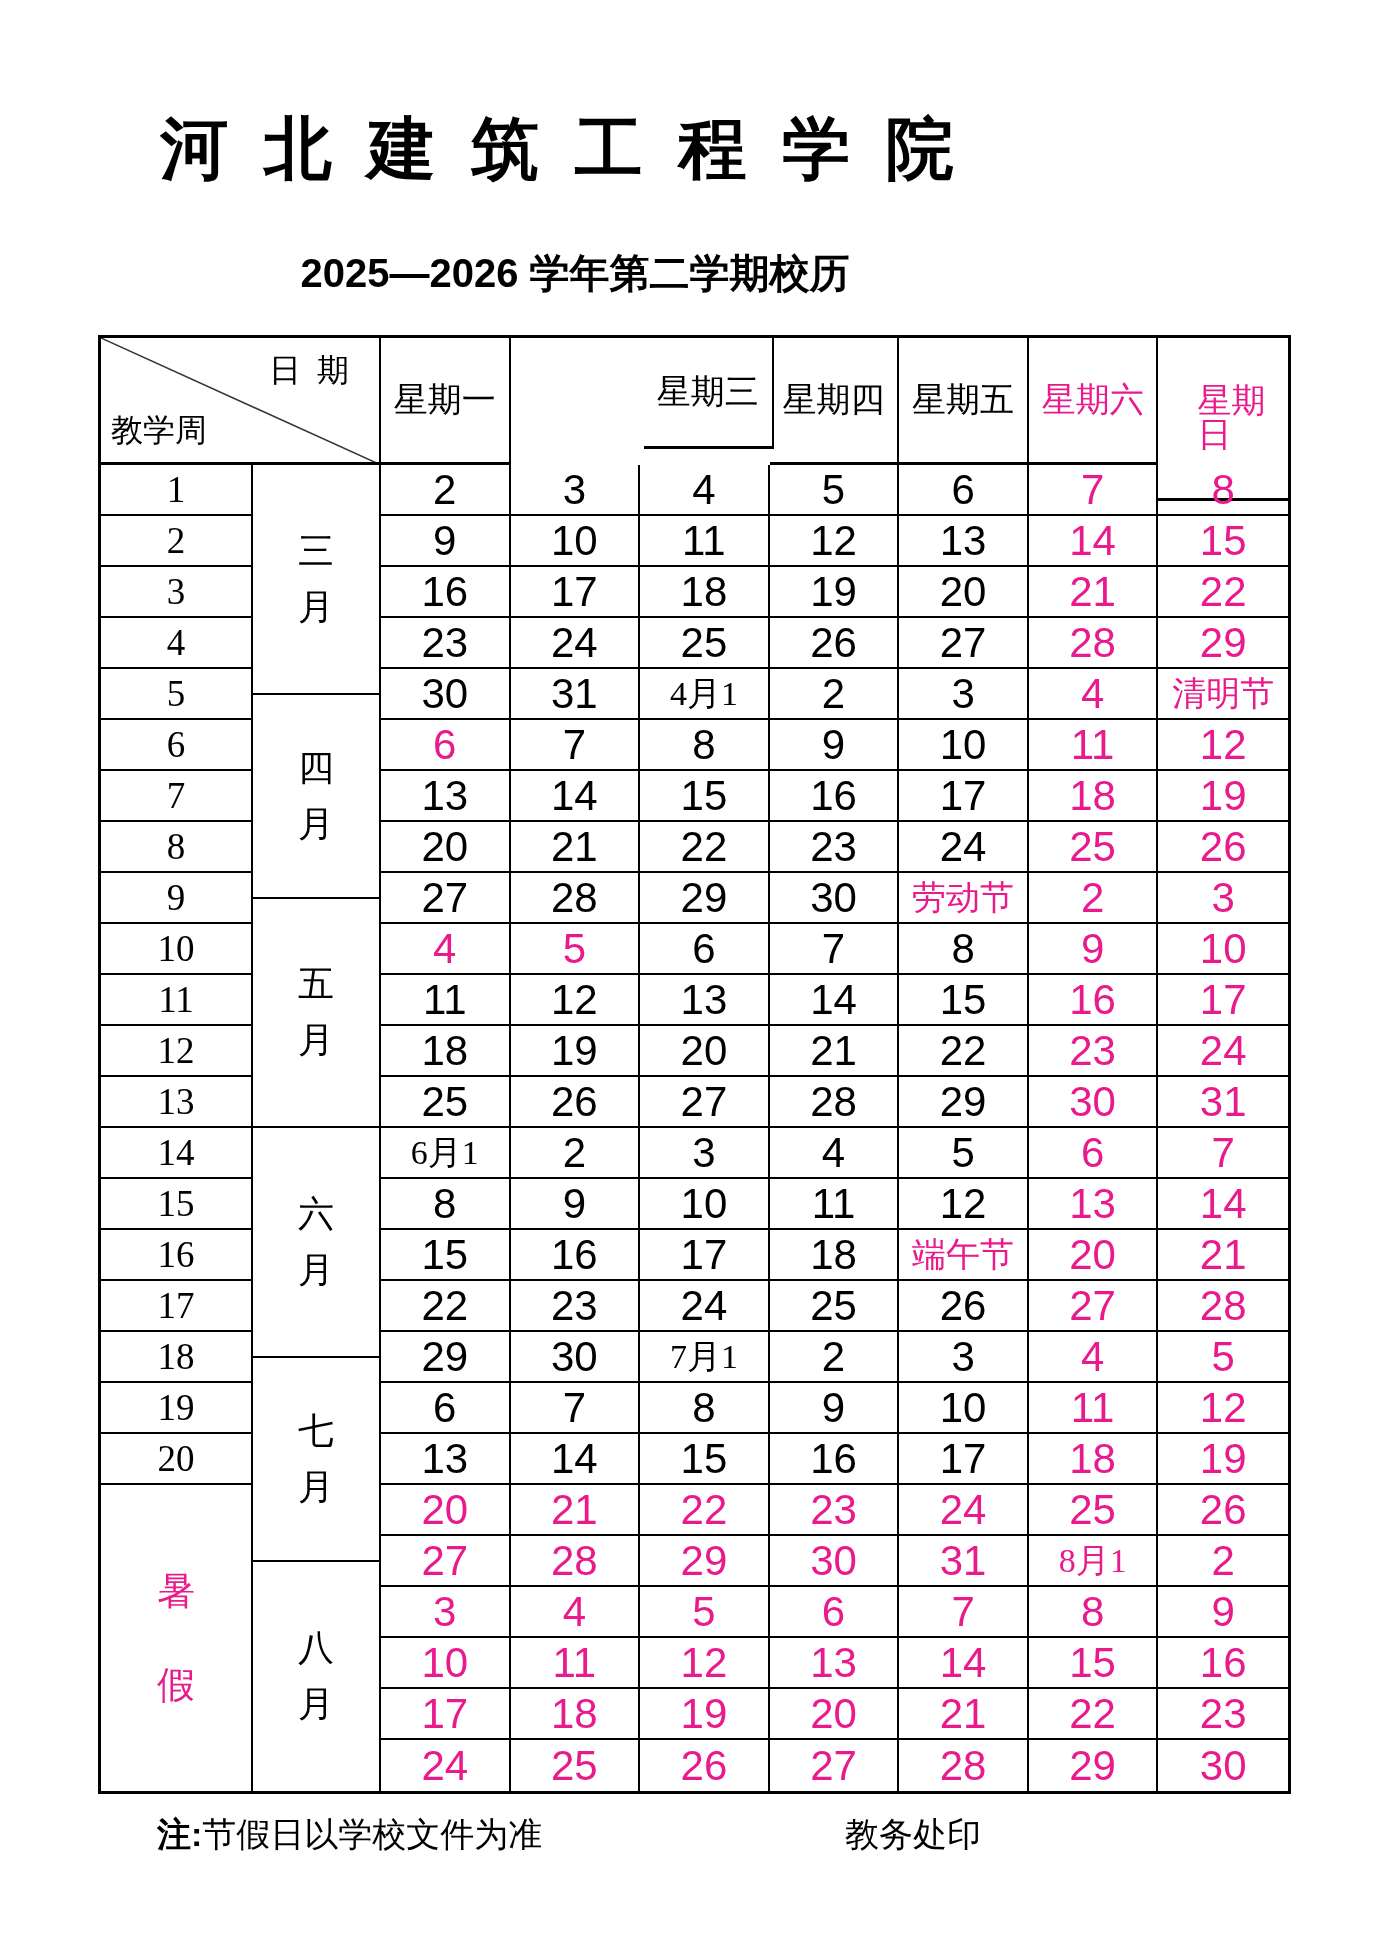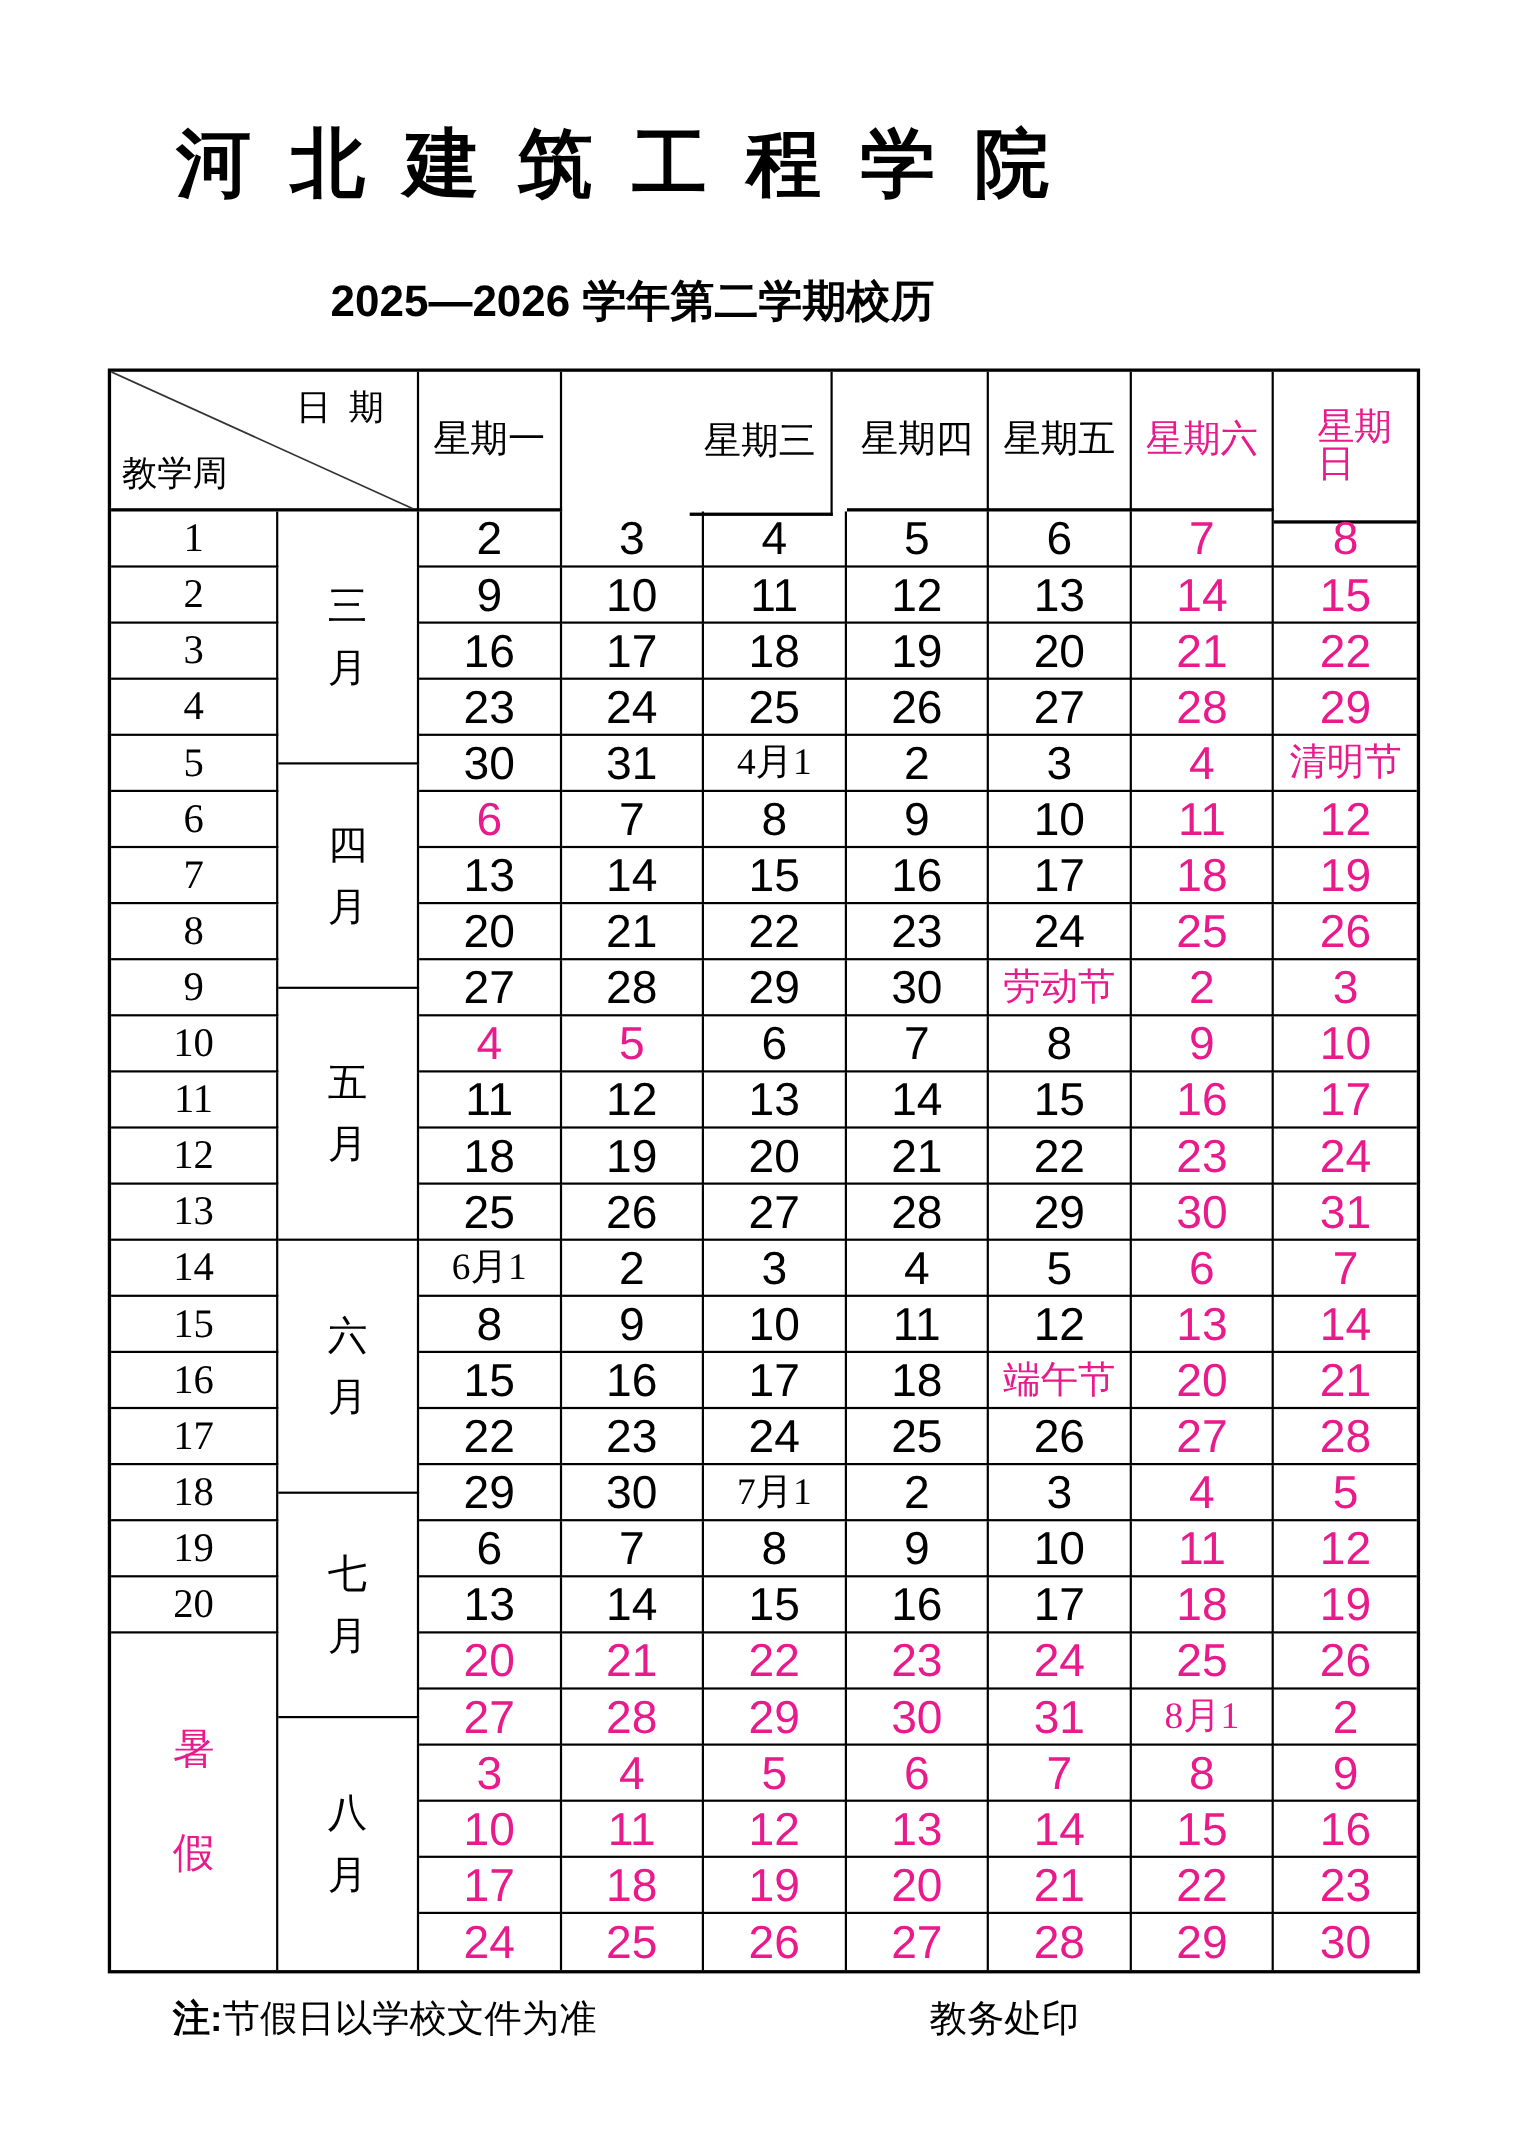--- a/index.html
+++ b/index.html
@@ -53,25 +53,25 @@
 
 <div class="abs" id="cal">
   <div class="cell hdr bb2 br" style="left: 280px; top: 0px; width: 129.571px; height: 127px;">星期一</div>
 <div class="cell br bb2" id="corner">
     <svg width="280" height="127">
       <line x1="0" y1="0" x2="280" y2="127" stroke="#333" stroke-width="1.5"></line>
     </svg>
     <span id="corner-date">日 期</span>
     <span id="corner-week">教学周</span>
   </div>
-    <div class="cell hdr bb2 br" style="left: 526px; top: 0px; width: 129.571px; height: 131px;">星期三</div>
+    <div class="cell hdr bb2 br" style="left: 543px; top: 0px; width: 129.571px; height: 111px;">星期三</div>
     <div class="cell hdr bb2 br" style="left: 668.714px; top: 0px; width: 129.571px; height: 127px;">星期四</div>
     <div class="cell hdr bb2 br" style="left: 798.286px; top: 0px; width: 129.571px; height: 127px;">星期五</div>
     <div class="cell hdr bb2 br pink" style="left: 927.857px; top: 0px; width: 129.571px; height: 127px;">星期六</div>
-    <div class="cell hdr bb2 pink" style="left: 1057.43px; top: 0px; width: 129.571px; height: 138px; padding-left: 39px;">星期日</div>
+    <div class="cell hdr bb2 pink" style="left: 1057.43px; top: 0px; width: 129.571px; height: 163px; padding-left: 39px;">星期日</div>
     <div class="cell wk br bb" style="left: 0px; top: 127px; width: 152px; height: 51px;">1</div>
     <div class="cell br bb num" style="left: 280px; top: 127px; width: 129.571px; height: 51px;">2</div>
     <div class="cell br bb num" style="left: 409.571px; top: 127px; width: 129.571px; height: 51px;">3</div>
     <div class="cell br bb num" style="left: 539.143px; top: 127px; width: 129.571px; height: 51px;">4</div>
     <div class="cell br bb num" style="left: 668.714px; top: 127px; width: 129.571px; height: 51px;">5</div>
     <div class="cell br bb num" style="left: 798.286px; top: 127px; width: 129.571px; height: 51px;">6</div>
     <div class="cell br bb num pink" style="left: 927.857px; top: 127px; width: 129.571px; height: 51px;">7</div>
     <div class="cell bb num pink" style="left: 1057.43px; top: 127px; width: 129.571px; height: 51px;">8</div>
     <div class="cell wk br bb" style="left: 0px; top: 178px; width: 152px; height: 51px;">2</div>
     <div class="cell br bb num" style="left: 280px; top: 178px; width: 129.571px; height: 51px;">9</div>

